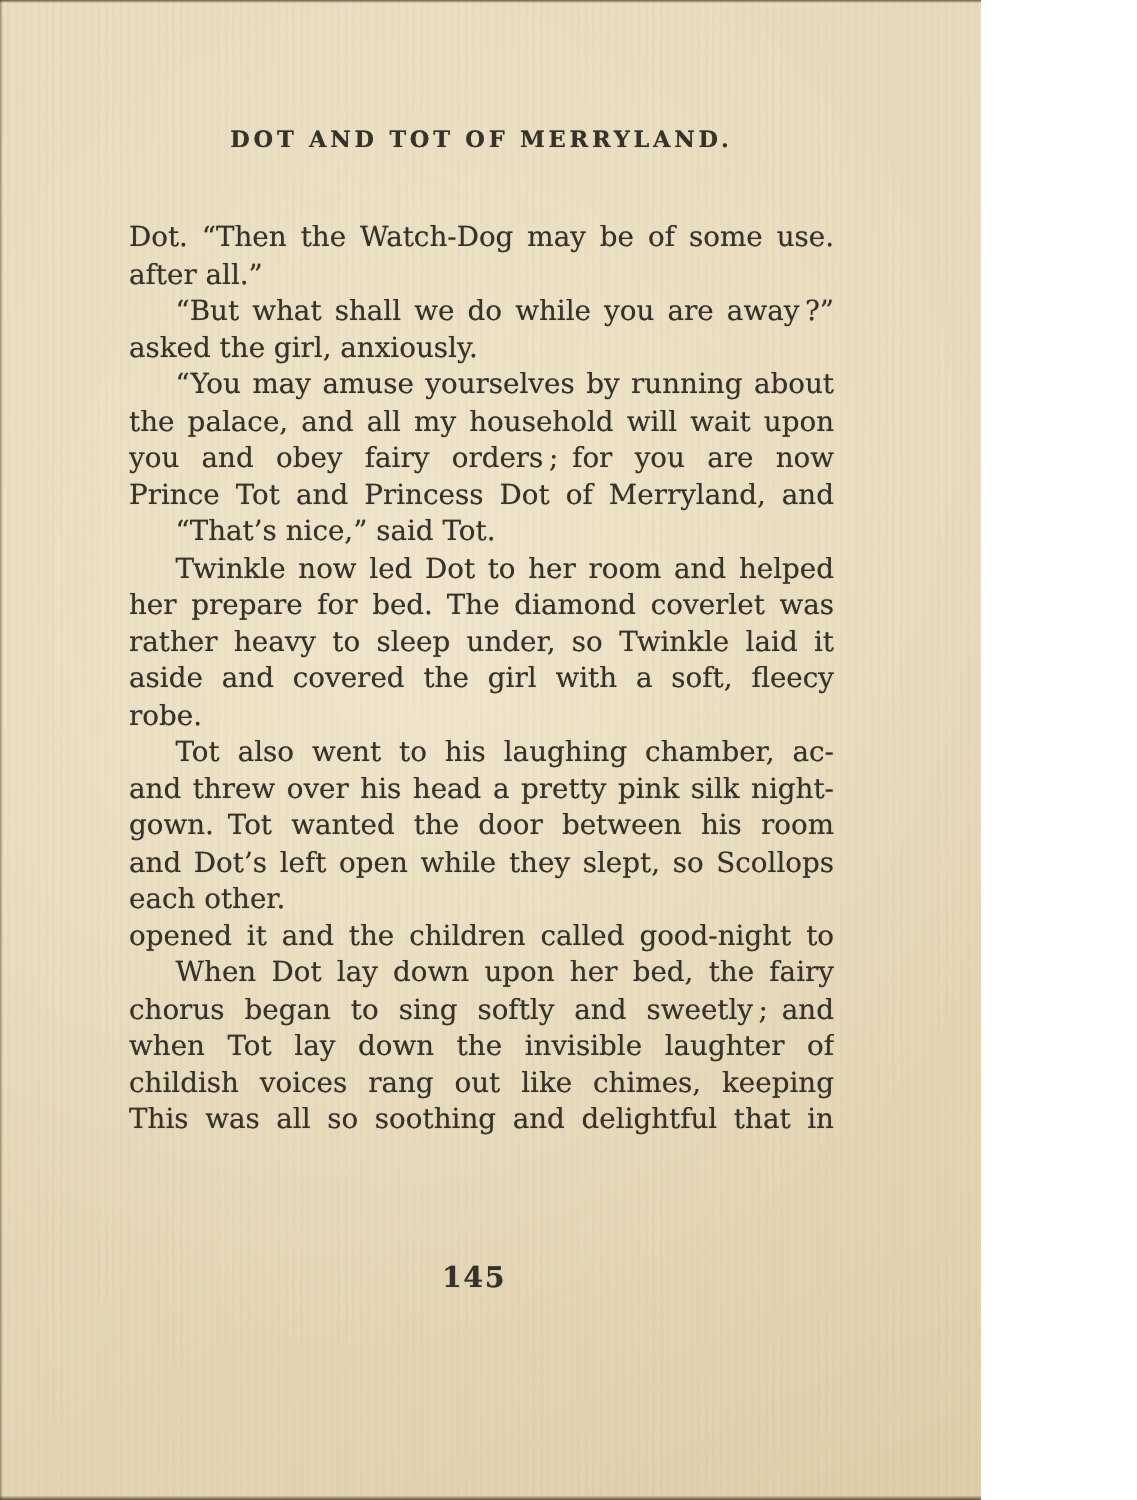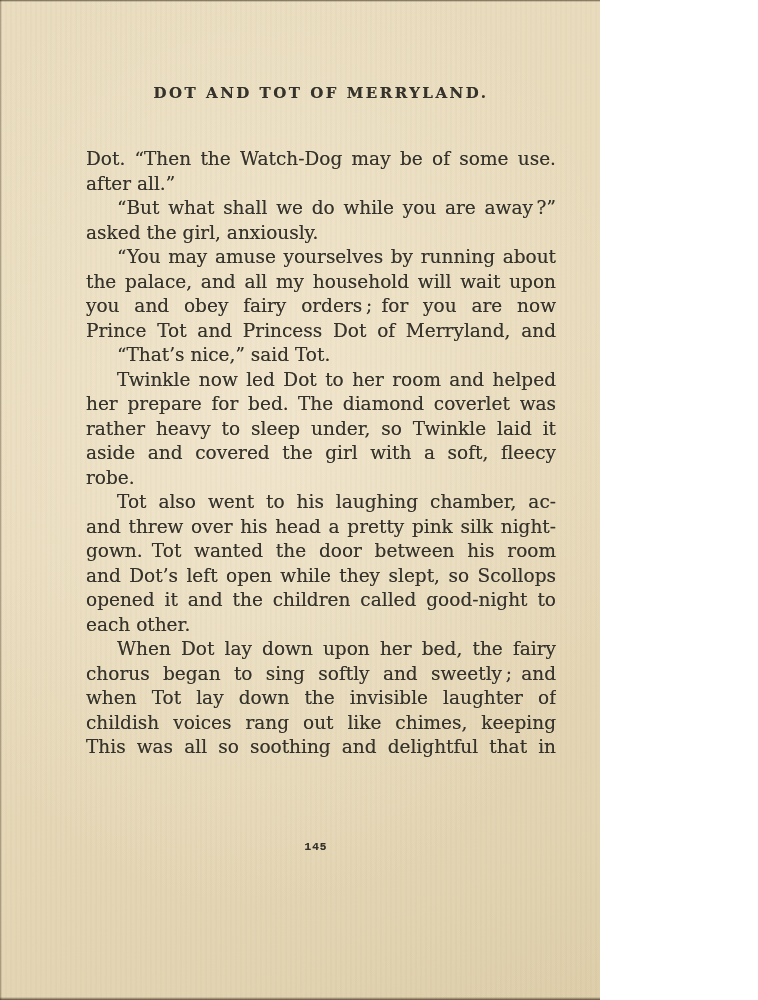--- a/index.html
+++ b/index.html
@@ -6,21 +6,21 @@
     margin: 0;
     padding: 0;
     width: 758px;
     height: 1000px;
     overflow: hidden;
     font-family: "DejaVu Serif", serif;
   }
 
   .scan {
     position: relative;
-    width: 600px;
+    width: 654px;
     height: 1000px;
     background:
       radial-gradient(ellipse 90% 70% at 44% 42%, rgba(248,240,220,0.55) 0%, rgba(248,240,220,0.0) 70%),
       linear-gradient(155deg, #e9dcbe 0%, #e8dabb 45%, #e2d3b1 85%, #ddcda9 100%);
     color: #35332a;
   }
 
   
   .scan::before {
     content: "";
@@ -84,26 +84,25 @@
   .line.indent {
     padding-left: 31px;
   }
 
   .page-number {
     position: absolute;
     top: 841px;
     left: 86px;
     width: 460px;
     text-align: center;
-    font-size: 11px;
+    font-size: 19px;
     font-weight: bold;
     letter-spacing: 1px;
     color: #34322a;
     text-shadow: 0 0 0.5px rgba(52,50,42,0.6);
-    font-family: Liberation Mono, monospace;
   }
 </style>
 </head>
 <body>
 
 <div class="scan">
   <div class="edge-top"></div>
   <div class="edge-left"></div>
   <div class="edge-bottom"></div>
 
@@ -121,22 +120,22 @@
       <div class="line indent">“That’s nice,” said Tot.</div>
       <div class="line indent justify">Twinkle now led Dot to her room and helped</div>
       <div class="line justify">her prepare for bed. The diamond coverlet was</div>
       <div class="line justify">rather heavy to sleep under, so Twinkle laid it</div>
       <div class="line justify">aside and covered the girl with a soft, fleecy</div>
       <div class="line">robe.</div>
       <div class="line indent justify">Tot also went to his laughing chamber, ac-</div>
       <div class="line justify">and threw over his head a pretty pink silk night-</div>
       <div class="line justify">gown. Tot wanted the door between his room</div>
       <div class="line justify">and Dot’s left open while they slept, so Scollops</div>
+      <div class="line">each other.</div>
       <div class="line justify">opened it and the children called good-night to</div>
-      <div class="line">each other.</div>
       <div class="line indent justify">When Dot lay down upon her bed, the fairy</div>
       <div class="line justify">chorus began to sing softly and sweetly ; and</div>
       <div class="line justify">when Tot lay down the invisible laughter of</div>
       <div class="line justify">childish voices rang out like chimes, keeping</div>
       <div class="line justify">This was all so soothing and delightful that in</div>
     </div>
 
   <div class="page-number">145</div>
 </div>
 

